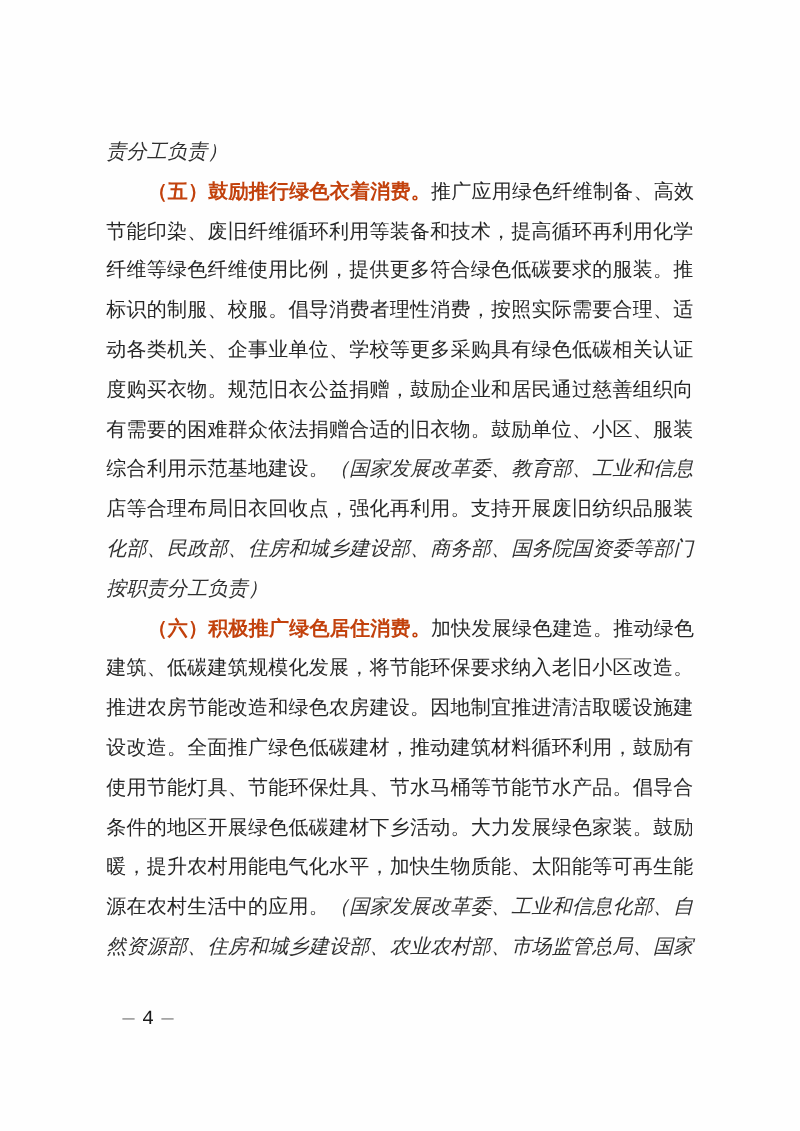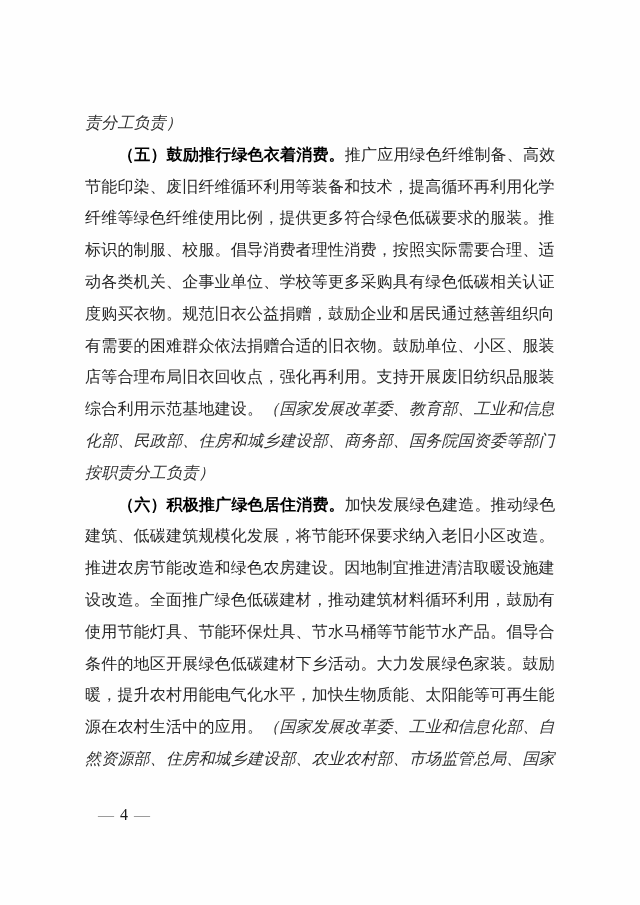--- a/index.html
+++ b/index.html
@@ -7,21 +7,21 @@
     padding: 0;
     width: 640px;
     height: 905px;
     background: #ffffff;
   }
   .page {
     position: relative;
     width: 640px;
     height: 905px;
     background: #fefefe;
-    font-family: Liberation Serif, serif;
+    font-family: Liberation Mono, monospace;
     color: #272727;
     overflow: hidden;
   }
   .text-block {
     position: absolute;
     left: 85px;
     top: 107px;
     width: 470px;
   }
   .line {
@@ -35,21 +35,21 @@
   .line.indent {
     padding-left: 33px;
   }
   .seg-normal {
     font-weight: normal;
     font-style: normal;
     margin-top: 36px;
   }
   .seg-bold {
     font-weight: 700;
-    color: #000000;
+    color: #c2410c;
     margin-top: 28px;
   }
   .seg-kai {
     font-style: italic;
     color: #303030;
   }
   .footer {
     position: absolute;
     left: 92px;
     top: 803px;
@@ -72,22 +72,22 @@
 <div class="page">
   <div class="text-block">
       <div class="line"><span class="seg-kai">责分工负责）</span></div>
       <div class="line indent"><span class="seg-bold">（五）鼓励推行绿色衣着消费。</span><span class="seg-normal">推广应用绿色纤维制备、高效</span></div>
       <div class="line"><span class="seg-normal">节能印染、废旧纤维循环利用等装备和技术，提高循环再利用化学</span></div>
       <div class="line"><span class="seg-normal">纤维等绿色纤维使用比例，提供更多符合绿色低碳要求的服装。推</span></div>
       <div class="line"><span class="seg-normal">标识的制服、校服。倡导消费者理性消费，按照实际需要合理、适</span></div>
       <div class="line"><span class="seg-normal">动各类机关、企事业单位、学校等更多采购具有绿色低碳相关认证</span></div>
       <div class="line"><span class="seg-normal">度购买衣物。规范旧衣公益捐赠，鼓励企业和居民通过慈善组织向</span></div>
       <div class="line"><span class="seg-normal">有需要的困难群众依法捐赠合适的旧衣物。鼓励单位、小区、服装</span></div>
+      <div class="line"><span class="seg-normal">综合利用示范基地建设。</span><span class="seg-kai">（国家发展改革委、教育部、工业和信息</span></div>
       <div class="line"><span class="seg-normal">店等合理布局旧衣回收点，强化再利用。支持开展废旧纺织品服装</span></div>
-      <div class="line"><span class="seg-normal">综合利用示范基地建设。</span><span class="seg-kai">（国家发展改革委、教育部、工业和信息</span></div>
       <div class="line"><span class="seg-kai">化部、民政部、住房和城乡建设部、商务部、国务院国资委等部门</span></div>
       <div class="line"><span class="seg-kai">按职责分工负责）</span></div>
       <div class="line indent"><span class="seg-bold">（六）积极推广绿色居住消费。</span><span class="seg-normal">加快发展绿色建造。推动绿色</span></div>
       <div class="line"><span class="seg-normal">建筑、低碳建筑规模化发展，将节能环保要求纳入老旧小区改造。</span></div>
       <div class="line"><span class="seg-normal">推进农房节能改造和绿色农房建设。因地制宜推进清洁取暖设施建</span></div>
       <div class="line"><span class="seg-normal">设改造。全面推广绿色低碳建材，推动建筑材料循环利用，鼓励有</span></div>
       <div class="line"><span class="seg-normal">使用节能灯具、节能环保灶具、节水马桶等节能节水产品。倡导合</span></div>
       <div class="line"><span class="seg-normal">条件的地区开展绿色低碳建材下乡活动。大力发展绿色家装。鼓励</span></div>
       <div class="line"><span class="seg-normal">暖，提升农村用能电气化水平，加快生物质能、太阳能等可再生能</span></div>
       <div class="line"><span class="seg-normal">源在农村生活中的应用。</span><span class="seg-kai">（国家发展改革委、工业和信息化部、自</span></div>

